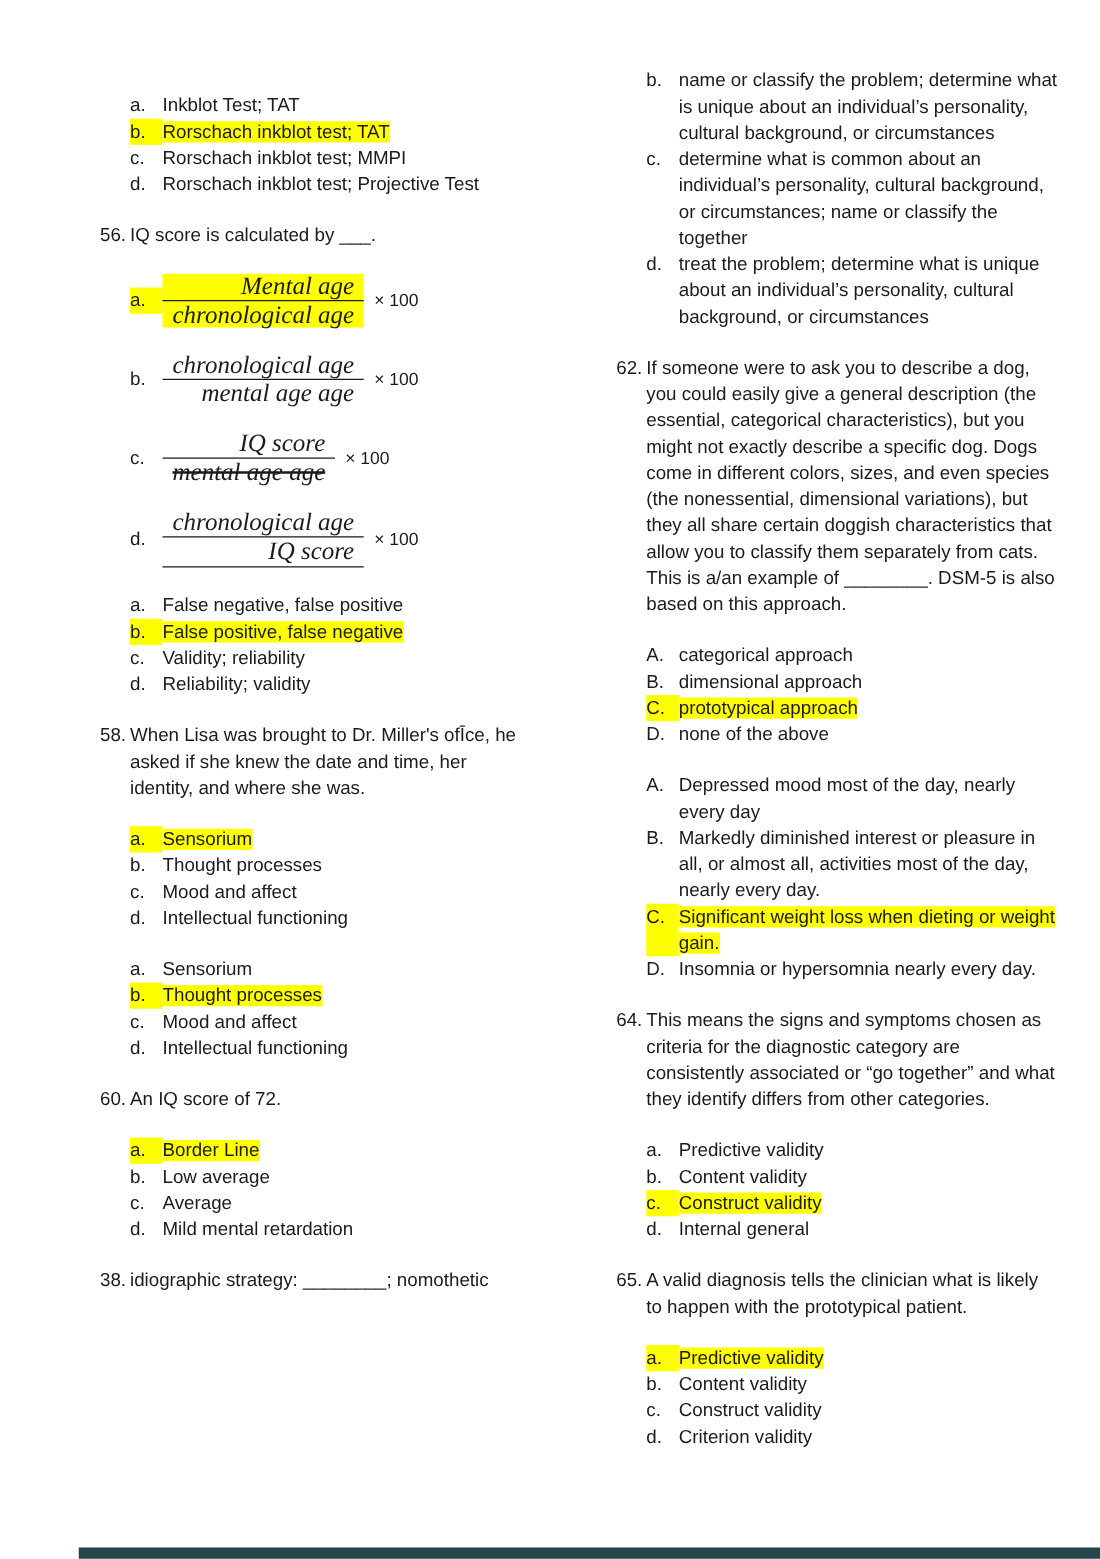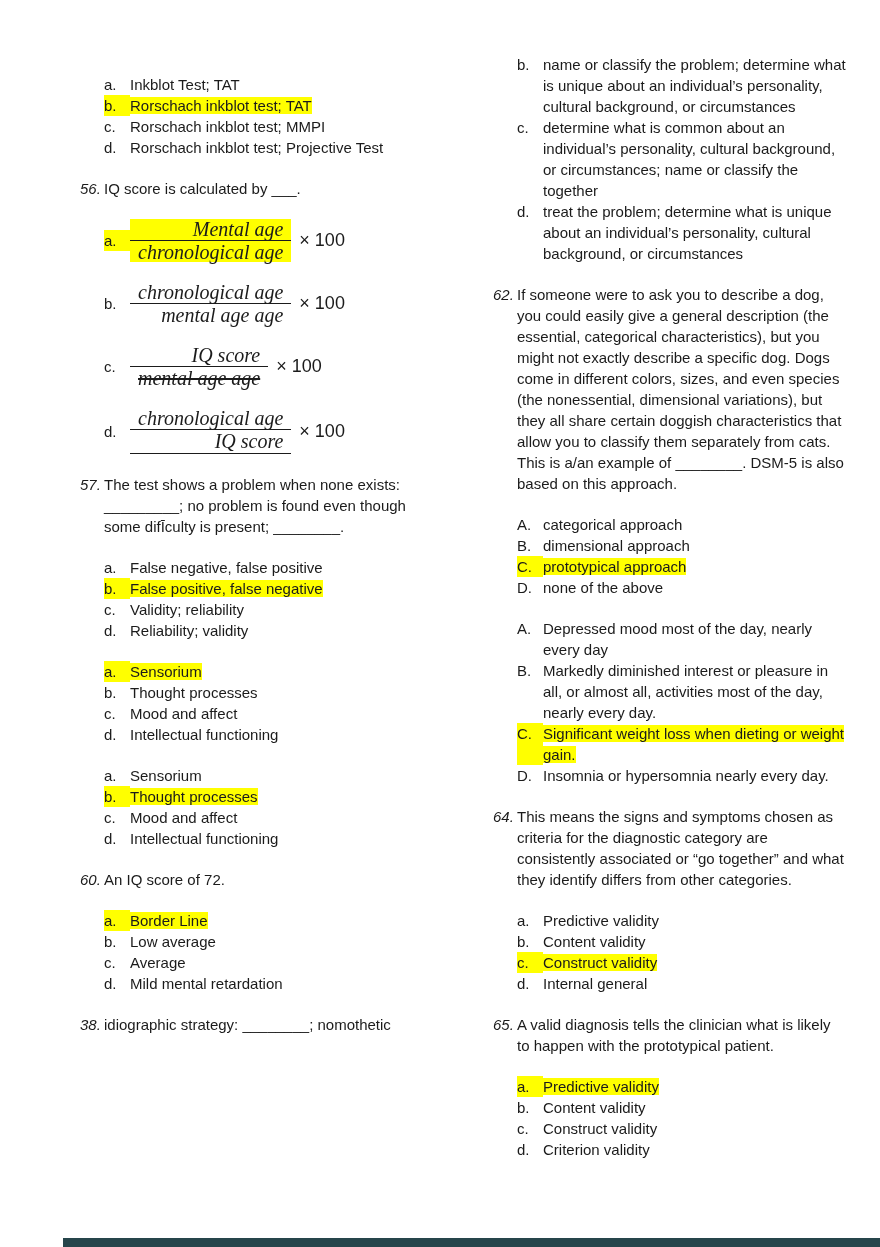--- a/index.html
+++ b/index.html
@@ -12,21 +12,21 @@
     font-size: 15px;
     line-height: 21px;
     overflow: hidden;
   }
   .page { position: absolute; inset: 0; }
   .col { position: absolute; top: 0; }
   .col-left  { left: 80px;  width: 346px; padding-top: 74px; }
   .col-right { left: 493px; width: 354px; padding-top: 54px; }
 
   .question { display: flex; margin-bottom: 20px; }
-  .q-num { flex: none; width: 24px; font-style: italic; }
+  .q-num { flex: none; width: 24px; }
   .q-text { flex: 1; }
 
   .options { margin-left: 24px; margin-bottom: 20px; }
   .option { display: flex; }
   .opt-label { flex: none; width: 26px; }
   .opt-text { flex: 1; }
 
   .hl { background: var(--hl, #ffff00); }
 
   .fracs { margin-left: 24px; margin-bottom: 0; }
@@ -35,21 +35,21 @@
   .frac {
     display: inline-flex; flex-direction: column; align-items: stretch;
     font-family: "Liberation Serif", "DejaVu Serif", serif;
     font-style: italic; font-size: 20px; line-height: 20px;
     text-align: right;
   }
   .frac-num { padding: 0 8px 1px; border-bottom: 1.4px solid #1b1b1b; }
   .frac-den { padding: 1px 8px 0; }
   .frac-den.strike { text-decoration: line-through; }
   .frac-den.underline { border-bottom: 1.4px solid #1b1b1b; padding-bottom: 2px; }
-  .frac-mult { margin-left: 8px; font-size: 18px; font-style: normal; }
+  .frac-mult { margin-left: 8px; font-size: 14px; font-style: normal; }
 
   .footer-bar {
     position: absolute; left: 63px; right: 0; bottom: 0; height: 9px;
     background: var(--footer, #26454b);
   }
 </style>
 </head>
 <body style="background: rgb(255, 255, 255); color: rgb(27, 27, 27);">
 
 <div class="page">
@@ -103,41 +103,41 @@
         </div>
         <div class="frac-option">
           <span class="opt-label">d.</span>
           <span class="frac">
             <span class="frac-num">chronological age</span>
             <span class="frac-den underline">IQ score</span>
           </span>
           <span class="frac-mult">× 100</span>
         </div>
       </div>
-      <div class="question">
-        <span class="q-num">57.</span>
-        <div class="q-text">The test shows a problem when none exists: _________; no problem is found even though some difĪculty is present; ________.</div>
-      </div>
       <div class="options">
         <div class="option">
           <span class="opt-label">a.</span>
           <div class="opt-text"><span>False negative, false positive</span></div>
         </div>
         <div class="option">
           <span class="opt-label hl">b.</span>
           <div class="opt-text"><span class="hl">False positive, false negative</span></div>
         </div>
         <div class="option">
           <span class="opt-label">c.</span>
           <div class="opt-text"><span>Validity; reliability</span></div>
         </div>
         <div class="option">
           <span class="opt-label">d.</span>
           <div class="opt-text"><span>Reliability; validity</span></div>
         </div>
+      </div>
+      <div class="question">
+        <span class="q-num">58.</span>
+        <div class="q-text">When Lisa was brought to Dr. Miller's ofĪce, he asked if she knew the date and time, her identity, and where she was.</div>
       </div>
       <div class="options">
         <div class="option">
           <span class="opt-label hl">a.</span>
           <div class="opt-text"><span class="hl">Sensorium</span></div>
         </div>
         <div class="option">
           <span class="opt-label">b.</span>
           <div class="opt-text"><span>Thought processes</span></div>
         </div>

